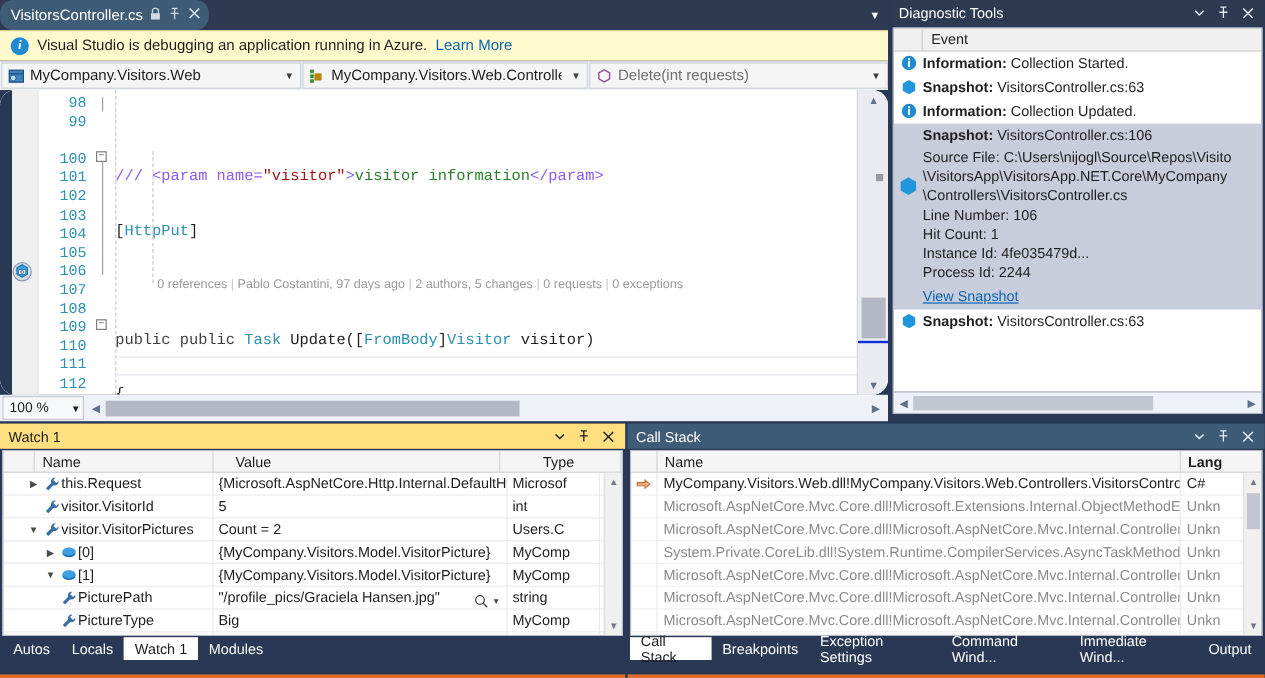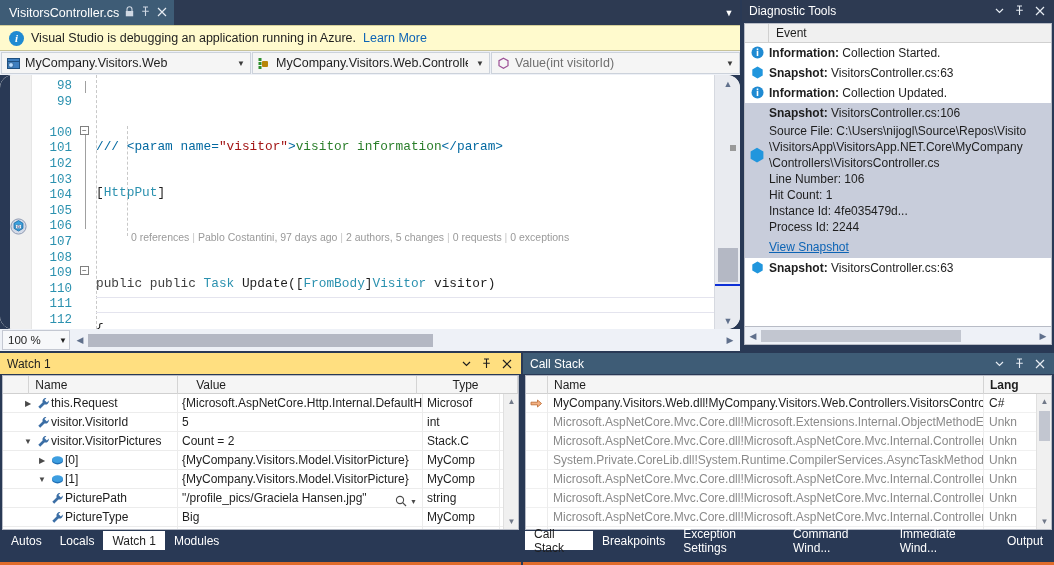--- a/index.html
+++ b/index.html
@@ -29,21 +29,21 @@
     position: absolute; left: 0; top: 0; width: 740px; height: 351px;
     background: #293955;
   }
   
   #tabstrip {
     position: absolute; left: 0; top: 0; width: 740px; height: 25px;
     background: #2d3a52; display: flex; align-items: flex-end;
   }
   .doc-tab {
     height: 25px; display: flex; align-items: center; gap: 6px;
-    padding: 0 7px 0 9px; background: #3e5c76; color: #ffffff; font-size: 12.5px;
+    padding: 0 7px 0 9px; background: #3e5c76; color: #ffffff; font-size: 12.5px; border-radius: 11px;
   }
   .doc-tab .tname { color:#fff; }
   .tab-ico { font-size: 11px; color: #cfd8e3; }
   .tabstrip-spacer { flex: 1; height: 25px; }
   .tabstrip-chev { width: 22px; height:25px; display:flex; align-items:center; justify-content:center;
     color:#fff; font-size:9px; }
 
   
   #azure-bar {
     position: absolute; left: 0; top: 25px; width: 740px; height: 26px;
@@ -96,21 +96,21 @@
   #outline-margin {
     position: absolute; left: 78px; top: 0; width: 16px; height: 254px;
   }
   #code-lines {
     position: absolute; left: 96px; top: 0; right: 26px; height: 254px;
     padding-top: 4px;
     font-family: "Liberation Mono", monospace; font-size: 12.8px;
     white-space: pre; color: #1e1e1e;
   }
   #code-lines .ln { height: 15.6px; line-height: 15.6px; }
-  .xdoc { color: #0369a1; }
+  .xdoc { color: #8b5cf6; }
   .xdocv { color: #2a7e2a; }
   .kw  { color: #404040; text-align: center; }
   .typ { color: #2b91af; }
   .str { color: #a31515; }
   .id  { color: #1e1e1e; }
   .lens { color: #9a9a9a; font-family: "Liberation Sans", sans-serif; font-size: 10.5px; padding-left: 35px; }
   .lens .sep { color: #c8c8c8; }
   .indent-guide {
     position:absolute; top:0; bottom:0; width:0; border-left: 1px dashed #c8c8c8;
   }
@@ -323,21 +323,21 @@
         </span>
         <span class="lbl">MyCompany.Visitors.Web.Controllers.\</span>
         <span class="caret">▼</span>
       </div>
       <div class="nav-dd" id="nav-member">
         <span class="ndico">
           <svg width="13" height="13" viewBox="0 0 13 13">
               <path d="M6.5 1.2 11 3.7v5L6.5 11.2 2 8.7v-5z" fill="none" stroke="#9b4f96" stroke-width="1.2"></path>
             </svg>
         </span>
-        <span class="lbl">Value(int visitorId)</span>
+        <span class="lbl">Delete(int requests)</span>
         <span class="caret">▼</span>
       </div>
     </div>
 
     <div id="code-area">
       <div id="glyph-margin"></div>
       <div id="bar-left"></div>
 
       <div id="snappoint">
         <svg width="17" height="17" viewBox="0 0 17 17">
@@ -590,21 +590,21 @@
           <span style="width:14px"></span>
           <span class="twisty">▼</span>
           <span class="wrench">
               <svg width="13" height="13" viewBox="0 0 13 13">
                 <path d="M9.4 1.2a3.3 3.3 0 0 0-3.8 4.3L1.3 9.8l1.9 1.9 4.3-4.3a3.3 3.3 0 0 0 4.3-3.8L9.9 5.6 7.4 3.1z" fill="#3b6ea5"></path>
               </svg>
             </span>
           <span>visitor.VisitorPictures</span>
         </div>
         <div class="wcell wval">Count = 2</div>
-        <div class="wcell wtype">Stack.C</div>
+        <div class="wcell wtype">Users.C</div>
       </div>
 
       <div class="wrow">
         <div class="wcell wname">
           <span style="width:28px"></span>
           <span class="twisty">▶</span>
           <span class="bluehex">
               <svg width="13" height="13" viewBox="0 0 13 13">
                 <ellipse cx="6.5" cy="6.8" rx="5.5" ry="3.6" fill="#1f6fb5"></ellipse>
                 <ellipse cx="6.5" cy="5.6" rx="5.5" ry="3.3" fill="#3d9ee0"></ellipse>

